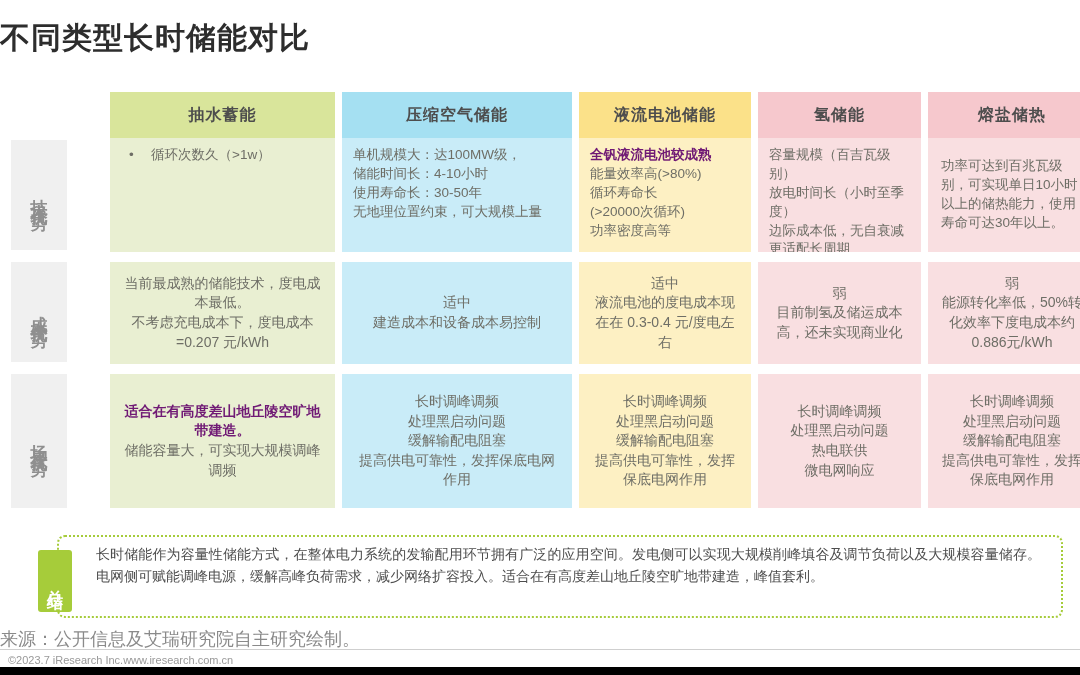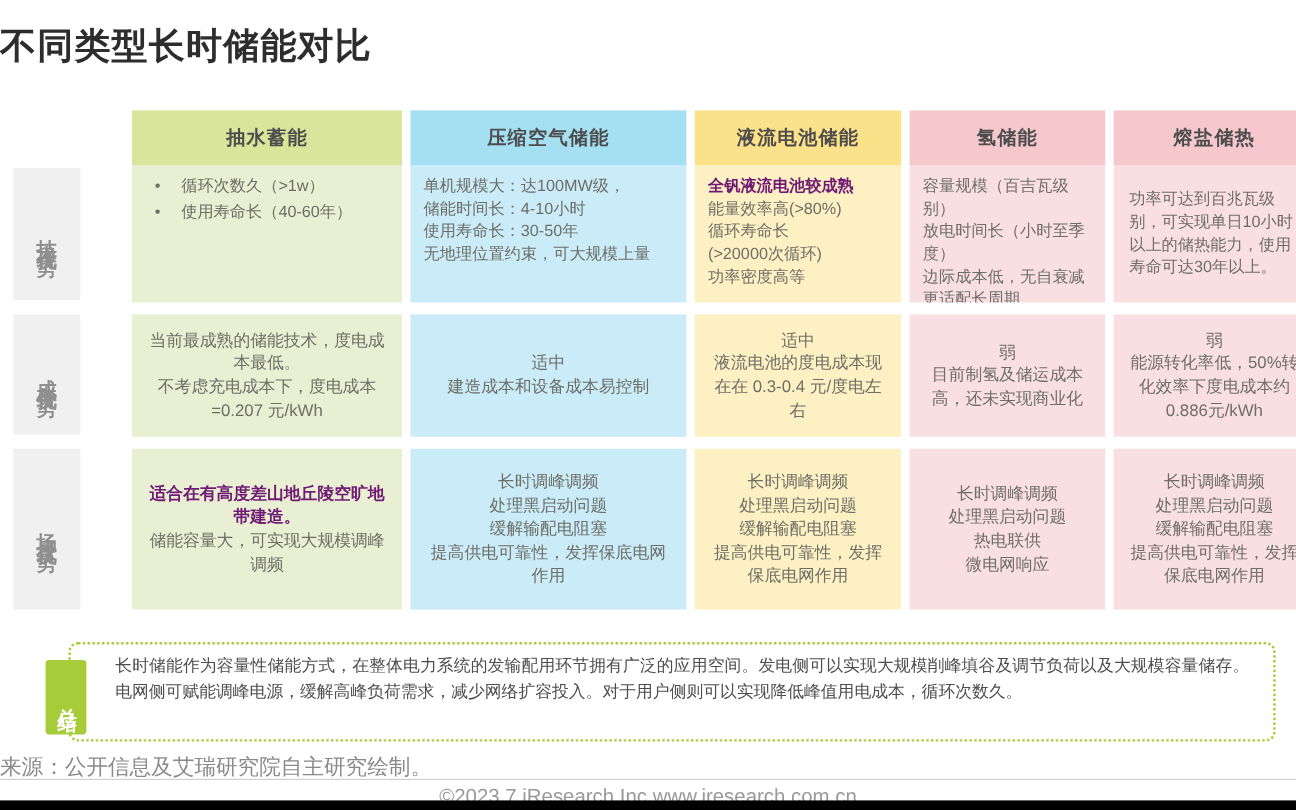--- a/index.html
+++ b/index.html
@@ -35,21 +35,21 @@
                border:2px dotted var(--accent);border-radius:8px;box-sizing:border-box;background:#fff;}
   .summary-text{position:absolute;left:96px;top:543px;width:945px;font-size:14px;
                 color:#4d4d4d;line-height:1.6;text-align:justify;}
   .summary-label{position:absolute;left:38px;top:550px;width:34px;height:62px;background:var(--accent);
                  color:#fff;display:flex;align-items:center;justify-content:center;border-radius:3px;}
   .summary-label .vtext{color:#fff;font-size:16px;letter-spacing:4px;}
   
   .source{position:absolute;left:0;top:627px;font-size:18px;color:#8a8a8a;}
   .divider{position:absolute;top:649px;left:0;width:1080px;border-top:1px solid #cfcfcf;}
   .footline{position:absolute;top:654px;left:8px;width:1064px;display:flex;
-            justify-content:center;font-size:17px;color:#999;}
+            justify-content:flex-start;font-size:11px;color:#999;}
   .blackbar{position:absolute;bottom:0;left:0;width:1080px;height:8px;background:#000;}
 </style>
 </head>
 <body style="--accent: #a6cc3a;">
 
 <h1 class="title">不同类型长时储能对比</h1>
 
 <div class="rowhead rh1">
   <span class="vtext">技术优势</span>
 </div>
@@ -59,21 +59,20 @@
 <div class="rowhead rh3">
   <span class="vtext">场景优势</span>
 </div>
 
 <div class="grid">
 
   <div class="col" style="--hdr: #d9e59b; --bod: #e9efd2;">
     <div class="colhdr">抽水蓄能</div>
     <div class="cell c-tech bullets">
       <div class="b">循环次数久（&gt;1w）</div>
-      <div class="b">使用寿命长（40-60年）</div>
     </div>
     <div class="cell c-cost center">
       <div>当前最成熟的储能技术，度电成本最低。</div>
       <div>不考虑充电成本下，度电成本=0.207 元/kWh</div>
     </div>
     <div class="cell c-scene center">
       <div class="bold">适合在有高度差山地丘陵空旷地带建造。</div>
       <div>储能容量大，可实现大规模调峰调频</div>
     </div>
   </div>
@@ -151,21 +150,21 @@
       <div>长时调峰调频</div>
       <div>处理黑启动问题</div>
       <div>缓解输配电阻塞</div>
       <div>提高供电可靠性，发挥保底电网作用</div>
     </div>
   </div>
 
 </div>
 
 <div class="summary-box"></div>
-<div class="summary-text">长时储能作为容量性储能方式，在整体电力系统的发输配用环节拥有广泛的应用空间。发电侧可以实现大规模削峰填谷及调节负荷以及大规模容量储存。电网侧可赋能调峰电源，缓解高峰负荷需求，减少网络扩容投入。对于用户侧则可以实现降低峰值用电成本，循环次数久。</div>
+<div class="summary-text">长时储能作为容量性储能方式，在整体电力系统的发输配用环节拥有广泛的应用空间。发电侧可以实现大规模削峰填谷及调节负荷以及大规模容量储存。电网侧可赋能调峰电源，缓解高峰负荷需求，减少网络扩容投入。适合在有高度差山地丘陵空旷地带建造，峰值套利。</div>
 <div class="summary-label">
   <span class="vtext">总结</span>
 </div>
 
 <div class="source">来源：公开信息及艾瑞研究院自主研究绘制。</div>
 <div class="divider"></div>
 <div class="footline">
   <span>©2023.7 iResearch Inc.</span>
   <span>www.iresearch.com.cn</span>
 </div>

